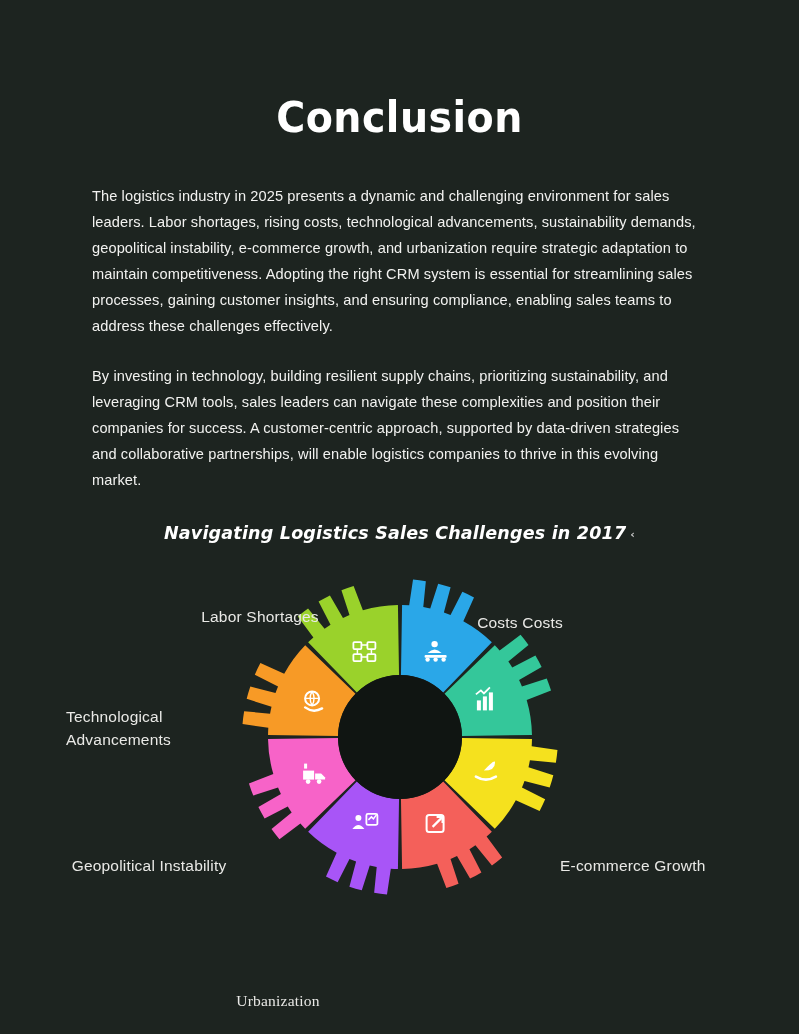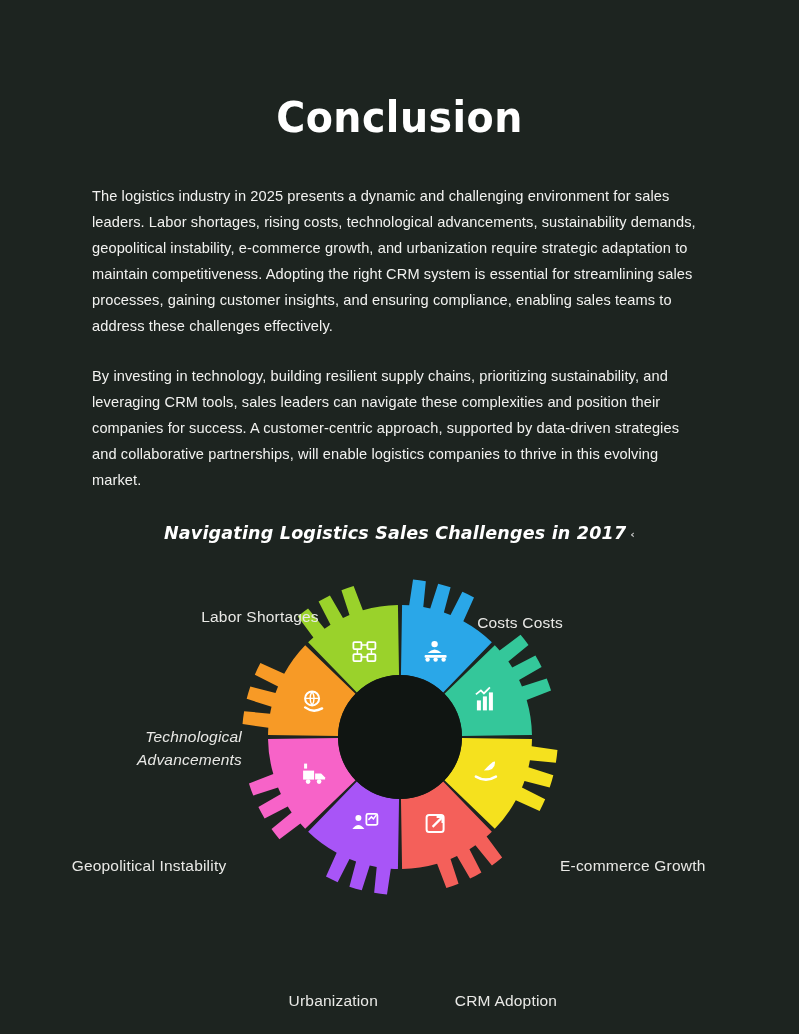--- a/index.html
+++ b/index.html
@@ -80,25 +80,25 @@
     position: absolute;
     font-size: 15.5px;
     line-height: 23px;
     color: #e9e9e6;
     text-align: center;
     letter-spacing: 0.2px;
     white-space: pre-line;
   }
   .lbl-labor       { left: 160px;  top: 56px;  width: 200px; text-align: center; }
   .lbl-rising      { left: 430px;  top: 62px;  width: 180px; text-align: center; }
-  .lbl-tech        { left: 66px;   top: 176px; width: 176px; text-align: right; font-style: italic; }
+  .lbl-tech        { left: 66px;   top: 156px; width: 176px; text-align: left; }
   .lbl-sustain     { left: 560px;  top: 172px; width: 190px; text-align: left; }
   .lbl-geo         { left: 56px;   top: 305px; width: 186px; text-align: center; }
   .lbl-ecom        { left: 560px;  top: 305px; width: 190px; text-align: left; }
-  .lbl-urban       { left: 178px;  top: 440px; width: 200px; text-align: right; }
+  .lbl-urban       { left: 178px;  top: 440px; width: 200px; text-align: center; font-family: Liberation Serif, serif; }
   .lbl-crm         { left: 406px;  top: 440px; width: 200px; text-align: center; }
 </style>
 </head>
 <body>
 
 <div class="page">
 
   <h1 class="title">Conclusion</h1>
 
   <div class="body-text">
@@ -175,20 +175,19 @@
             <rect x="-11" y="3" width="8" height="7" rx="1" fill="none" stroke="#ffffff" stroke-width="1.8"></rect>
             <rect x="3" y="3" width="8" height="7" rx="1" fill="none" stroke="#ffffff" stroke-width="1.8"></rect>
             <path d="M-3,-6 h6 M-7,-2 v5 M7,-2 v5 M-3,6 h6" stroke="#ffffff" stroke-width="1.5"></path>
           </g>
         </g>
     </svg>
 
     <div class="label lbl-labor">Labor Shortages</div>
     <div class="label lbl-rising">Costs Costs</div>
     <div class="label lbl-ecom">E-commerce Growth</div>
-    <div class="label lbl-crm">CRM Adoption</div>
     <div class="label lbl-urban">Urbanization</div>
     <div class="label lbl-geo">Geopolitical Instability</div>
     <div class="label lbl-tech">Technological Advancements</div>
 
   </div>
 
 </div>
 
 </body></html>

